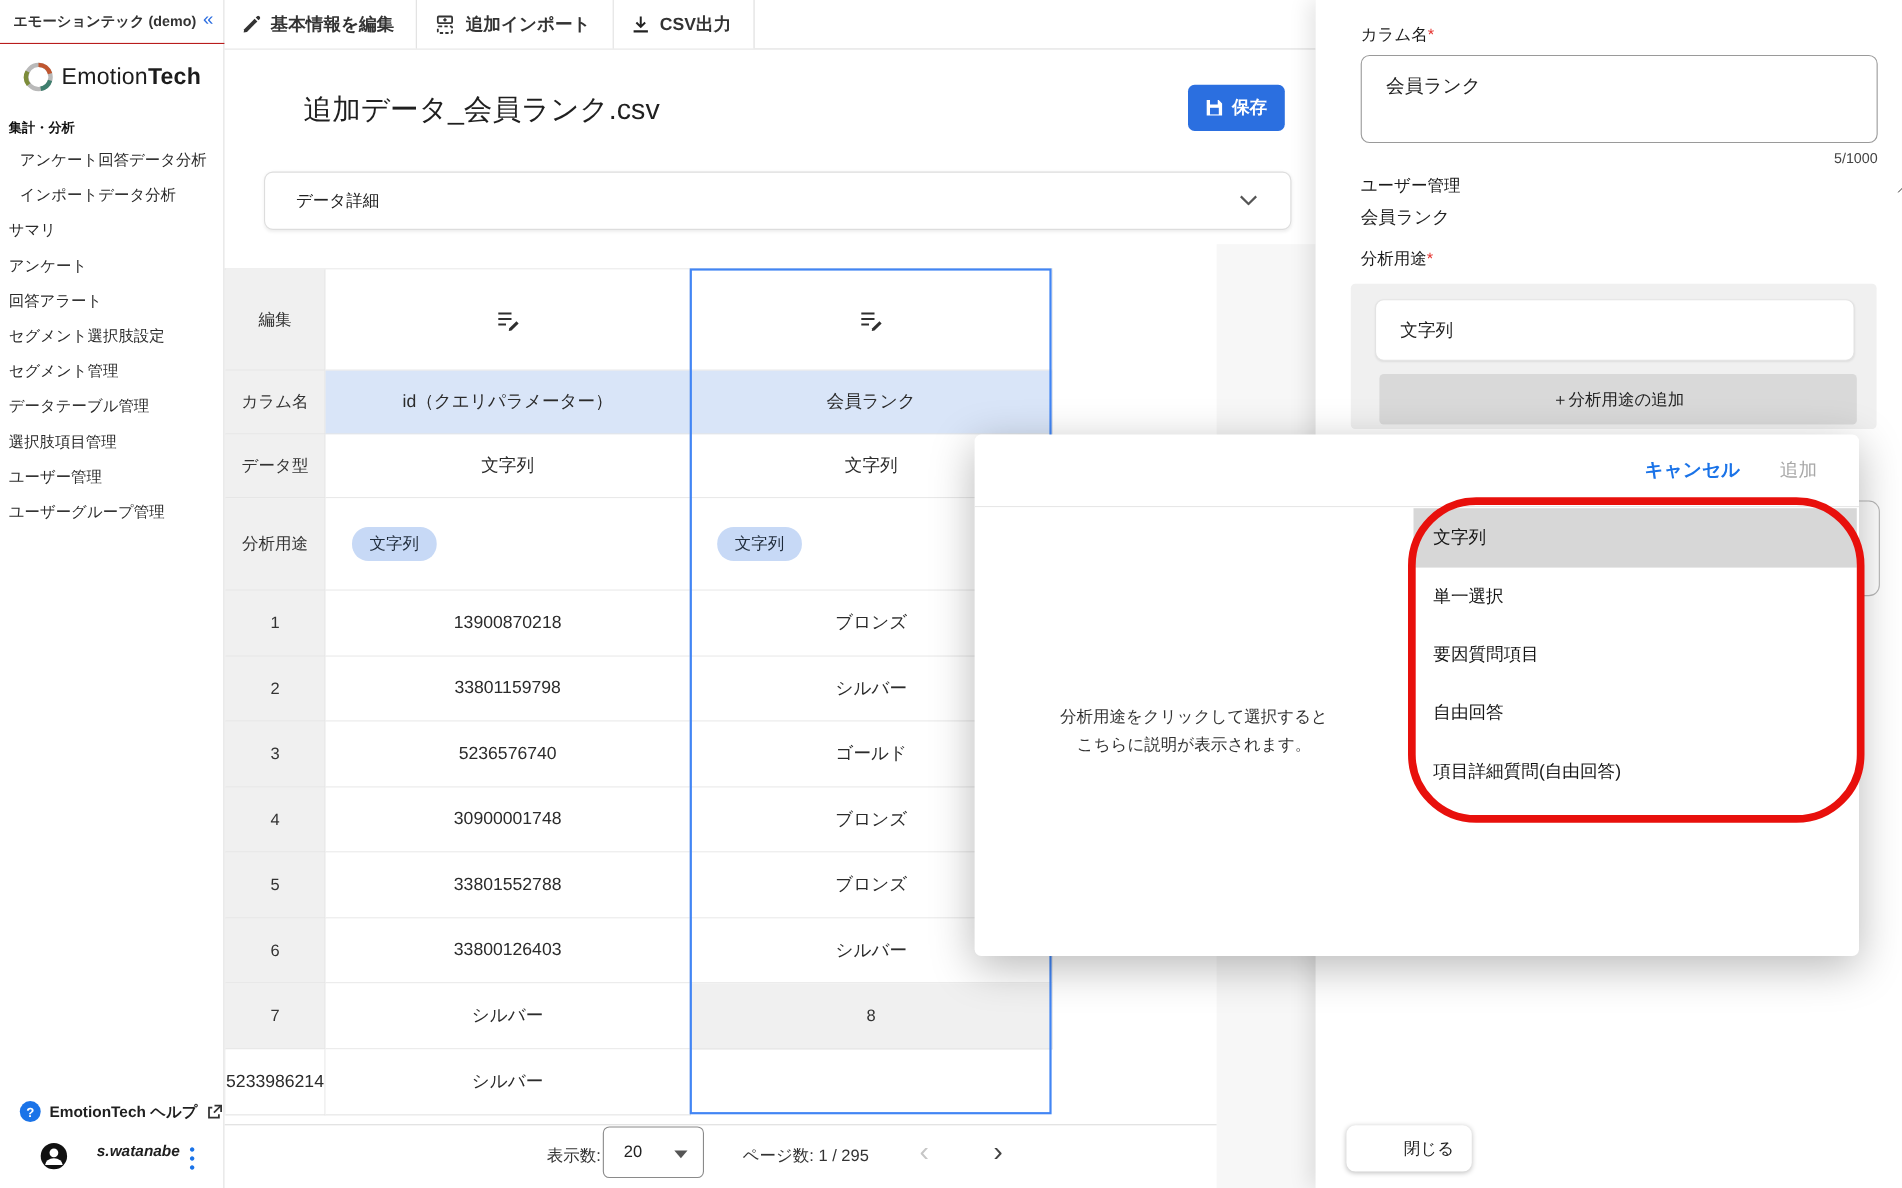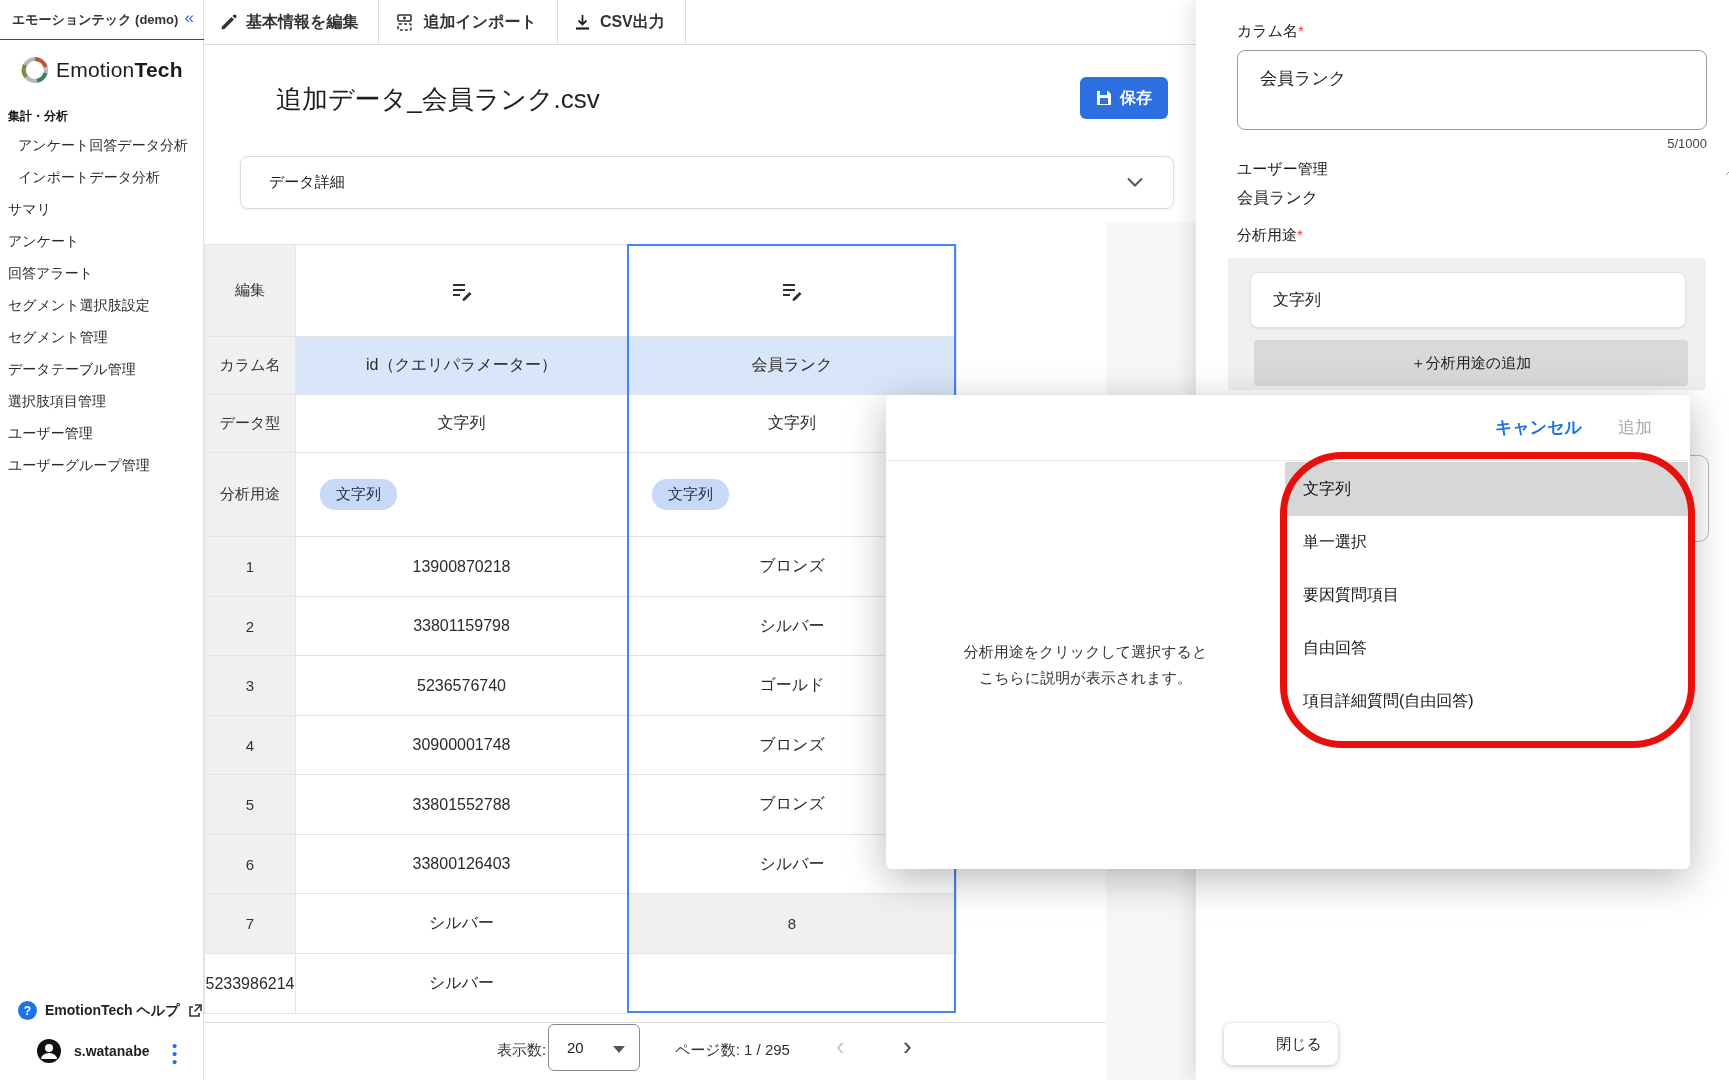--- a/index.html
+++ b/index.html
@@ -13,21 +13,21 @@
   .sb-org{left:12px;top:11px;font-size:13px;font-weight:bold;color:#333;}
   .sb-collapse{right:10px;top:8px;font-size:17px;color:#2e6fe0;cursor:pointer;}
   .sb-logo{left:20px;top:55px;display:flex;align-items:center;gap:6px;}
   .sb-logo-text{font-size:21px;color:#1c1c1c;letter-spacing:.2px;}
   .sb-logo-text b{font-weight:bold;}
   .sb-section{left:8px;top:108px;font-size:12px;font-weight:bold;color:#111;}
   .nav{position:absolute;height:20px;font-size:14px;color:#2a2a2a;white-space:nowrap;cursor:pointer;}
   .sb-help{left:18px;top:1001px;display:flex;align-items:center;gap:8px;font-size:14px;font-weight:bold;color:#1f1f1f;cursor:pointer;}
   .help-badge{width:19px;height:19px;border-radius:50%;background:#1a73e8;color:#fff;font-size:12px;font-weight:bold;
               display:flex;align-items:center;justify-content:center;}
-  .sb-user{left:36px;top:1038px;display:flex;align-items:center;gap:12px;}
+  .sb-user{left:36px;top:1038px;display:flex;align-items:flex-start;gap:26px;font-style:italic;}
   .sb-user-name{font-size:14px;font-weight:bold;color:#1f1f1f;}
   .kebab{position:absolute;left:172px;top:1042px;color:#1a73e8;font-size:15px;line-height:7px;letter-spacing:0;
          display:flex;flex-direction:column;gap:1px;cursor:pointer;}
 
   
   .toolbar{left:204px;top:0;width:992px;height:45px;background:#fff;border-bottom:1px solid #dedede;z-index:10;
            display:flex;align-items:stretch;}
   .tb-btn{display:flex;align-items:center;gap:9px;padding:0 20px 0 16px;border-right:1px solid #ddd;
           font-size:16px;font-weight:bold;color:#333;cursor:pointer;background:#fff;}
 

